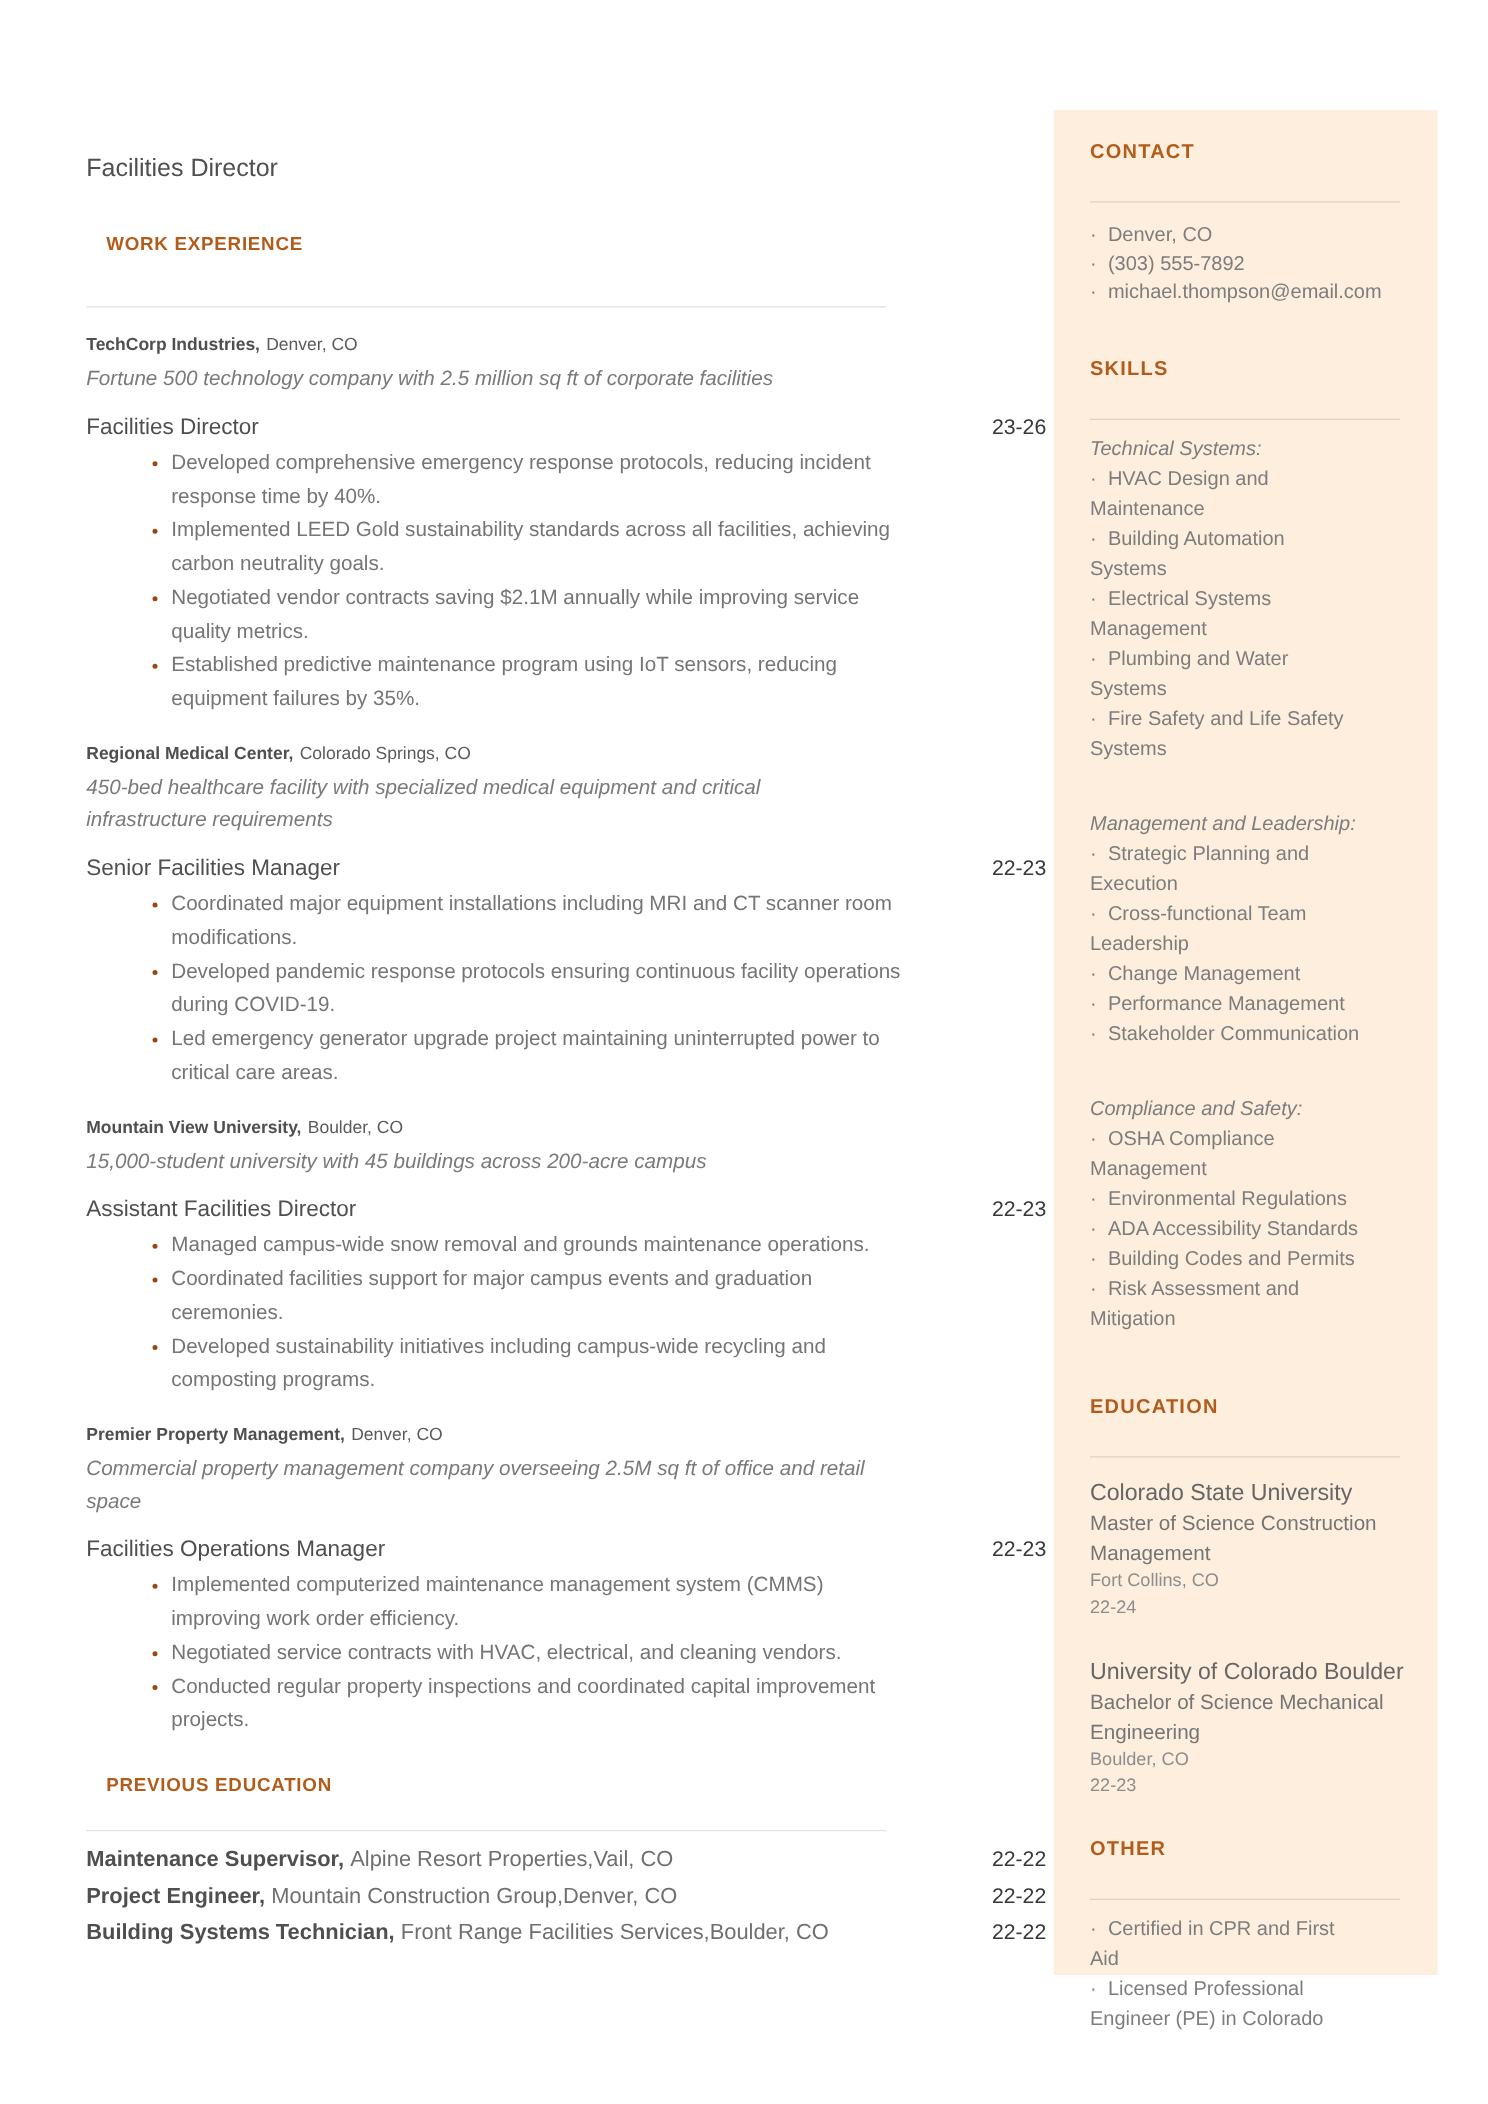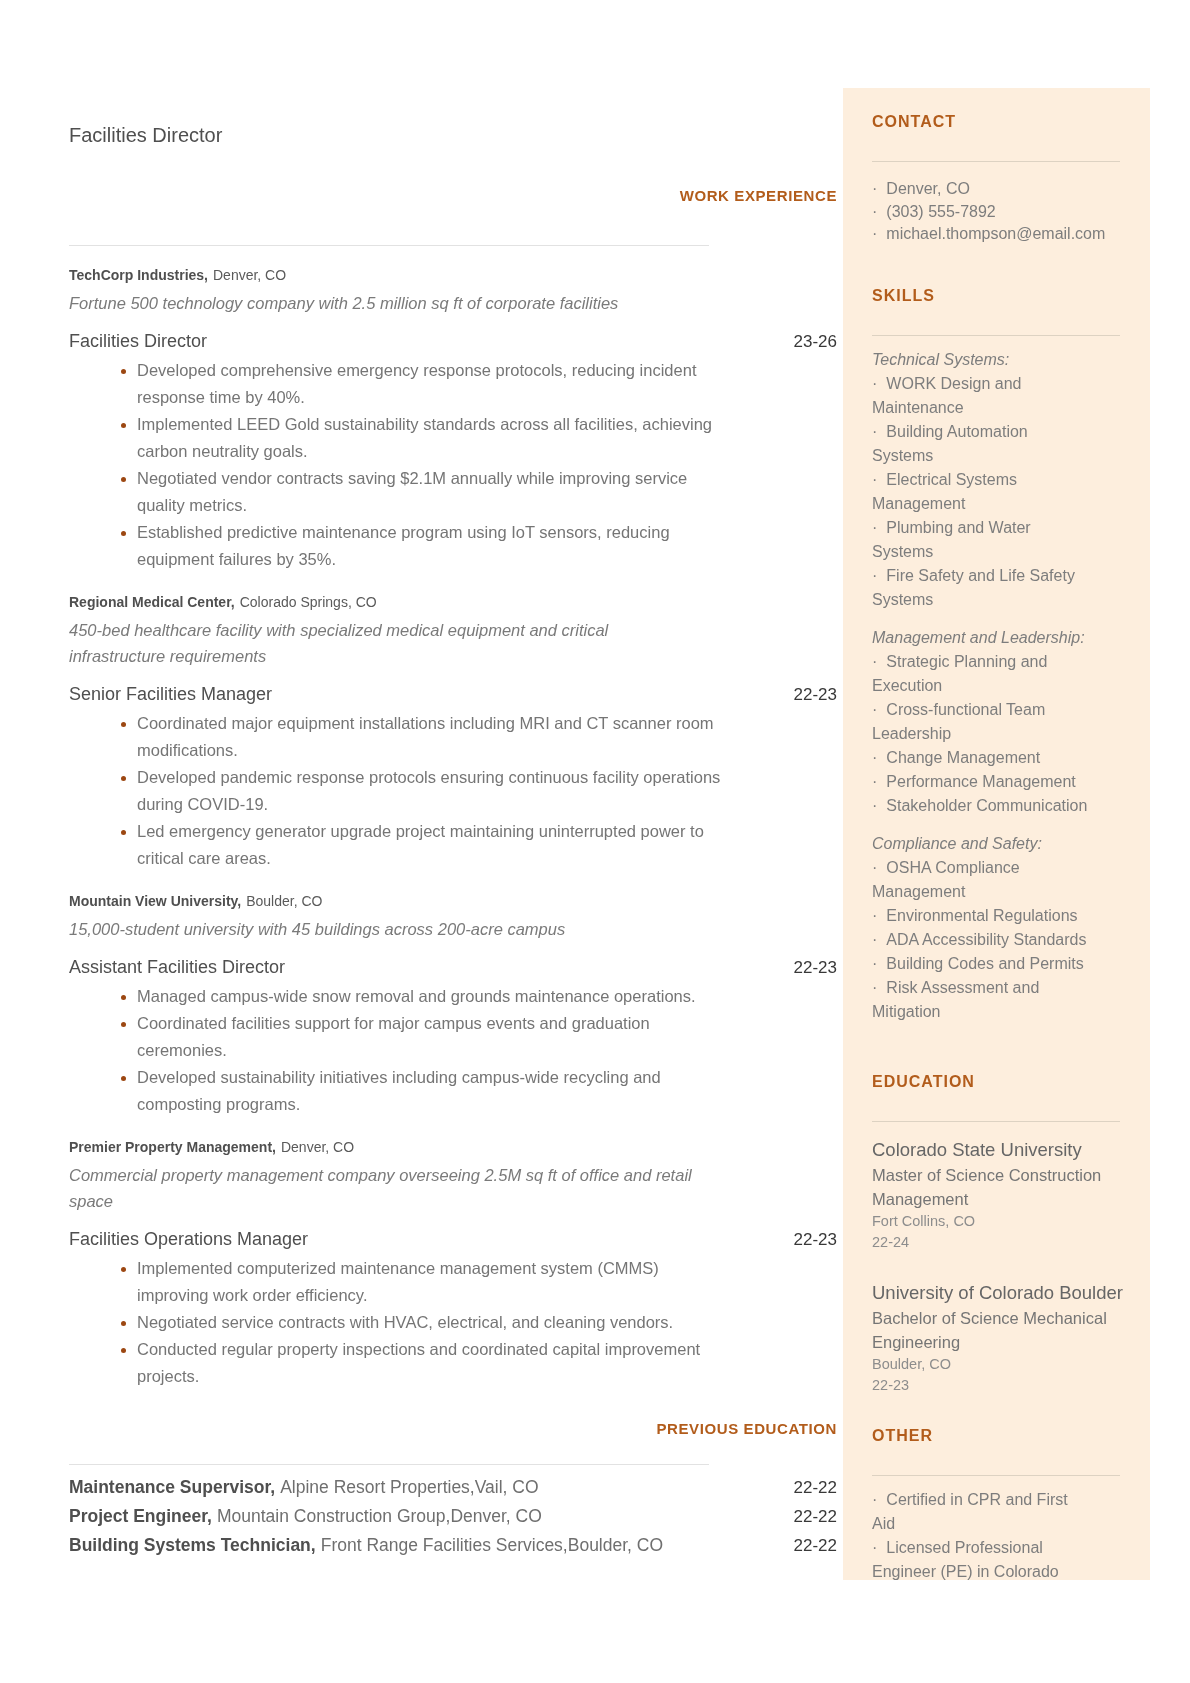--- a/index.html
+++ b/index.html
@@ -13,22 +13,22 @@
     background:#fdeedd;
   }
   
   .main{position:absolute;left:69px;top:108px;width:768px;}
   .name{
     margin:0;font-size:42px;line-height:48px;font-weight:700;
     color:#b25c1b;letter-spacing:.3px;
   }
   .subtitle{margin-top:16px;font-size:20px;line-height:23px;color:#4f4f4f;}
   .sec{
-    margin:40px 0 0;font-size:15px;line-height:18px;font-weight:700;
-    letter-spacing:.6px;color:#b25c1b;text-align:right;
+    margin:40px 16px 0;font-size:15px;line-height:18px;font-weight:700;
+    letter-spacing:.6px;color:#b25c1b;
   }
   .sec.prev{margin-top:30px;}
   .rule{
     border:none;border-top:1px solid #e2e2e2;width:640px;
     margin:40px 0 10px 0;
   }
   .rule.r2{margin-top:26px;margin-bottom:8px;}
   .company-line{margin-top:16px;font-size:14px;line-height:26px;color:#5a5a5a;}
   .company-name{font-weight:700;color:#4f4f4f;}
   .company-loc{margin-left:5px;}
@@ -61,21 +61,21 @@
   }
   .side-rule{
     border:none;border-top:1px solid #ddd2c2;width:248px;margin:30px 0 0 0;
   }
   .contact-items{margin-top:16px;}
   .contact-item{
     font-size:16px;line-height:22.5px;color:#7d7d7d;max-width:210px;
   }
   .side-dotted::before{content:"·";margin-right:9px;}
   .section-skills{margin-top:40px;}
-  .skill-group{margin-top:14px;}
+  .skill-group{margin-top:36px;}
   .skill-group.first{margin-top:12px;}
   .group-label{font-size:16px;line-height:24px;font-style:italic;color:#7d7d7d;}
   .side-item{font-size:16px;line-height:24px;color:#7d7d7d;max-width:220px;}
   .section-education{margin-top:48px;}
   .edu-block{margin-top:14px;}
   .edu-block.second{margin-top:26px;}
   .edu-school{font-size:18.5px;line-height:27px;color:#666666;}
   .edu-degree{font-size:16.5px;line-height:24px;color:#757575;}
   .edu-meta{font-size:14.5px;line-height:21px;color:#8d8d8d;}
   .section-other{margin-top:30px;}
@@ -187,21 +187,21 @@
       <div class="contact-item side-dotted"><span>michael.thompson@email.com</span></div>
     </div>
   </section>
 
   <section class="section-skills">
     <h3 class="side-sec">SKILLS</h3>
     <hr class="side-rule">
 
     <div class="skill-group first">
       <div class="group-label">Technical Systems:</div>
-      <div class="side-item side-dotted"><span>WORK Design and Maintenance</span></div>
+      <div class="side-item side-dotted"><span>HVAC Design and Maintenance</span></div>
       <div class="side-item side-dotted"><span>Building Automation Systems</span></div>
       <div class="side-item side-dotted"><span>Electrical Systems Management</span></div>
       <div class="side-item side-dotted"><span>Plumbing and Water Systems</span></div>
       <div class="side-item side-dotted"><span>Fire Safety and Life Safety Systems</span></div>
     </div>
 
     <div class="skill-group">
       <div class="group-label">Management and Leadership:</div>
       <div class="side-item side-dotted"><span>Strategic Planning and Execution</span></div>
       <div class="side-item side-dotted"><span>Cross-functional Team Leadership</span></div>

